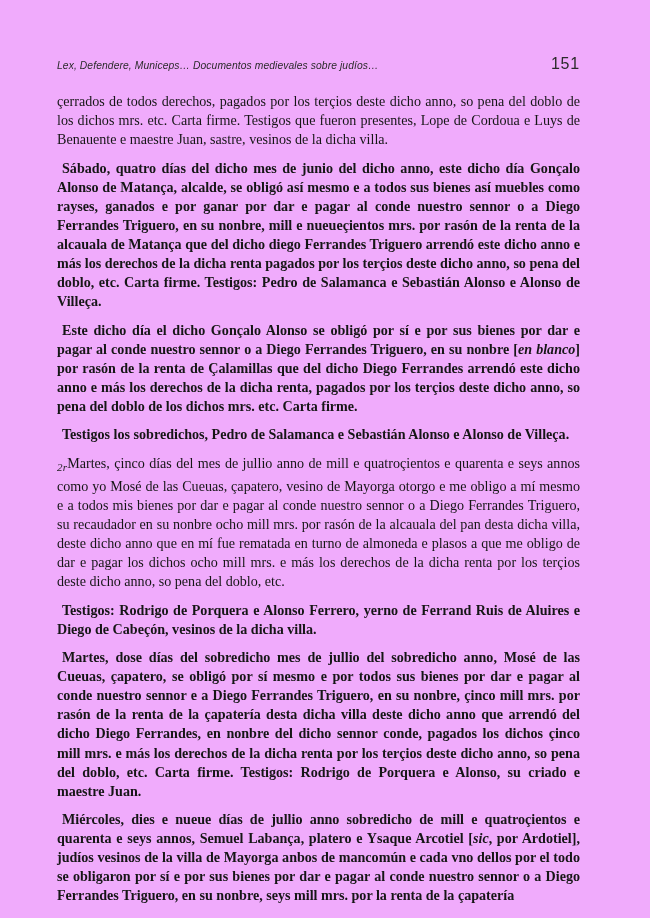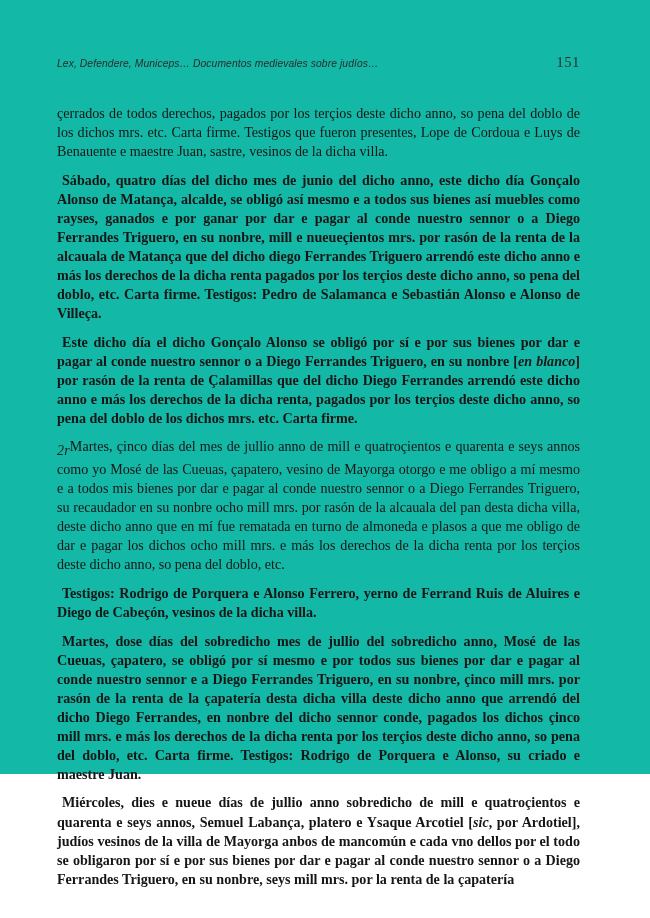--- a/index.html
+++ b/index.html
@@ -12,24 +12,24 @@
     height: 918px;
     background: #ffffff;
     font-family: "Liberation Serif", "DejaVu Serif", serif;
     color: #1a1a1a;
     overflow: hidden;
   }
 
   .page {
     position: relative;
     width: 650px;
-    height: 774px;
+    height: 918px;
     box-sizing: border-box;
     padding: 12px;
-    background: #14b8a6;
+    background: #f0abfc;
   }
 
   
   .running-head {
     position: absolute;
     top: 55px;
     left: 57px;
     width: 523px;
     height: 18px;
     display: flex;
@@ -38,30 +38,30 @@
   }
   .running-head .rh-title {
     font-family: "Liberation Sans", "DejaVu Sans", sans-serif;
     font-style: italic;
     font-size: 10.3px;
     letter-spacing: 0.1px;
     color: #2b2b2b;
     white-space: nowrap;
   }
   .running-head .rh-folio {
-    font-family: Liberation Serif, serif;
-    font-size: 14px;
+    font-family: Liberation Sans, sans-serif;
+    font-size: 16px;
     letter-spacing: 0.8px;
     color: #2b2b2b;
   }
 
   
   .textblock {
     position: absolute;
-    top: 104px;
+    top: 92px;
     left: 57px;
     width: 523px;
   }
 
   p.para {
     margin: 0 0 9.5px 0;
     font-size: 14.1px;
     line-height: 19.05px;
     text-align: justify;
     text-justify: inter-word;
@@ -71,21 +71,21 @@
   }
   
   p.para.indent {
     text-indent: 5px;
     font-weight: bold;
   }
 
   i, em { font-style: italic; }
 
   .folio-mark {
-    font-size: 14px;
+    font-size: 11px;
     font-style: italic;
     vertical-align: -0.28em;
     letter-spacing: 0.2px;
     color: #202020;
     margin-top: 12px;
   }
 </style>
 </head>
 <body>
 
@@ -97,20 +97,21 @@
   </div>
 
   <div class="textblock">
 
     <p class="para" id="p1">çerrados de todos derechos, pagados por los terçios deste dicho anno, so pena del doblo de los dichos mrs. etc. Carta firme. Testigos que fueron presentes, Lope de Cordoua e Luys de Benauente e maestre Juan, sastre, vesinos de la dicha villa.</p>
 
     <p class="para indent" id="p2">Sábado, quatro días del dicho mes de junio del dicho anno, este dicho día Gonçalo Alonso de Matança, alcalde, se obligó así mesmo e a todos sus bienes así muebles como rayses, ganados e por ganar por dar e pagar al conde nuestro sennor o a Diego Ferrandes Triguero, en su nonbre, mill e nueueçientos mrs. por rasón de la renta de la alcauala de Matança que del dicho diego Ferrandes Triguero arrendó este dicho anno e más los derechos de la dicha renta pagados por los terçios deste dicho anno, so pena del doblo, etc. Carta firme. Testigos: Pedro de Salamanca e Sebastián Alonso e Alonso de Villeça.</p>
 
     <p class="para indent" id="p3"><span>Este dicho día el dicho Gonçalo Alonso se obligó por sí e por sus bienes por dar e pagar al conde nuestro sennor o a Diego Ferrandes Triguero, en su nonbre [</span><i>en blanco</i><span>] por rasón de la renta de Çalamillas que del dicho Diego Ferrandes arrendó este dicho anno e más los derechos de la dicha renta, pagados por los terçios deste dicho anno, so pena del doblo de los dichos mrs. etc. Carta firme.</span></p>
 
+    <p class="para indent" id="p4">Testigos los sobredichos, Pedro de Salamanca e Sebastián Alonso e Alonso de Villeça.</p>
 
     <p class="para" id="p5"><span class="folio-mark">2r</span><span>Martes, çinco días del mes de jullio anno de mill e quatroçientos e quarenta e seys annos como yo Mosé de las Cueuas, çapatero, vesino de Mayorga otorgo e me obligo a mí mesmo e a todos mis bienes por dar e pagar al conde nuestro sennor o a Diego Ferrandes Triguero, su recaudador en su nonbre ocho mill mrs. por rasón de la alcauala del pan desta dicha villa, deste dicho anno que en mí fue rematada en turno de almoneda e plasos a que me obligo de dar e pagar los dichos ocho mill mrs. e más los derechos de la dicha renta por los terçios deste dicho anno, so pena del doblo, etc.</span></p>
 
     <p class="para indent" id="p6">Testigos: Rodrigo de Porquera e Alonso Ferrero, yerno de Ferrand Ruis de Aluires e Diego de Cabeçón, vesinos de la dicha villa.</p>
 
     <p class="para indent" id="p7">Martes, dose días del sobredicho mes de jullio del sobredicho anno, Mosé de las Cueuas, çapatero, se obligó por sí mesmo e por todos sus bienes por dar e pagar al conde nuestro sennor e a Diego Ferrandes Triguero, en su nonbre, çinco mill mrs. por rasón de la renta de la çapatería desta dicha villa deste dicho anno que arrendó del dicho Diego Ferrandes, en nonbre del dicho sennor conde, pagados los dichos çinco mill mrs. e más los derechos de la dicha renta por los terçios deste dicho anno, so pena del doblo, etc. Carta firme. Testigos: Rodrigo de Porquera e Alonso, su criado e maestre Juan.</p>
 
     <p class="para indent" id="p8"><span>Miércoles, dies e nueue días de jullio anno sobredicho de mill e quatroçientos e quarenta e seys annos, Semuel Labança, platero e Ysaque Arcotiel [</span><i>sic</i><span>, por Ardotiel], judíos vesinos de la villa de Mayorga anbos de mancomún e cada vno dellos por el todo se obligaron por sí e por sus bienes por dar e pagar al conde nuestro sennor o a Diego Ferrandes Triguero, en su nonbre, seys mill mrs. por la renta de la çapatería</span></p>
 
   </div>

